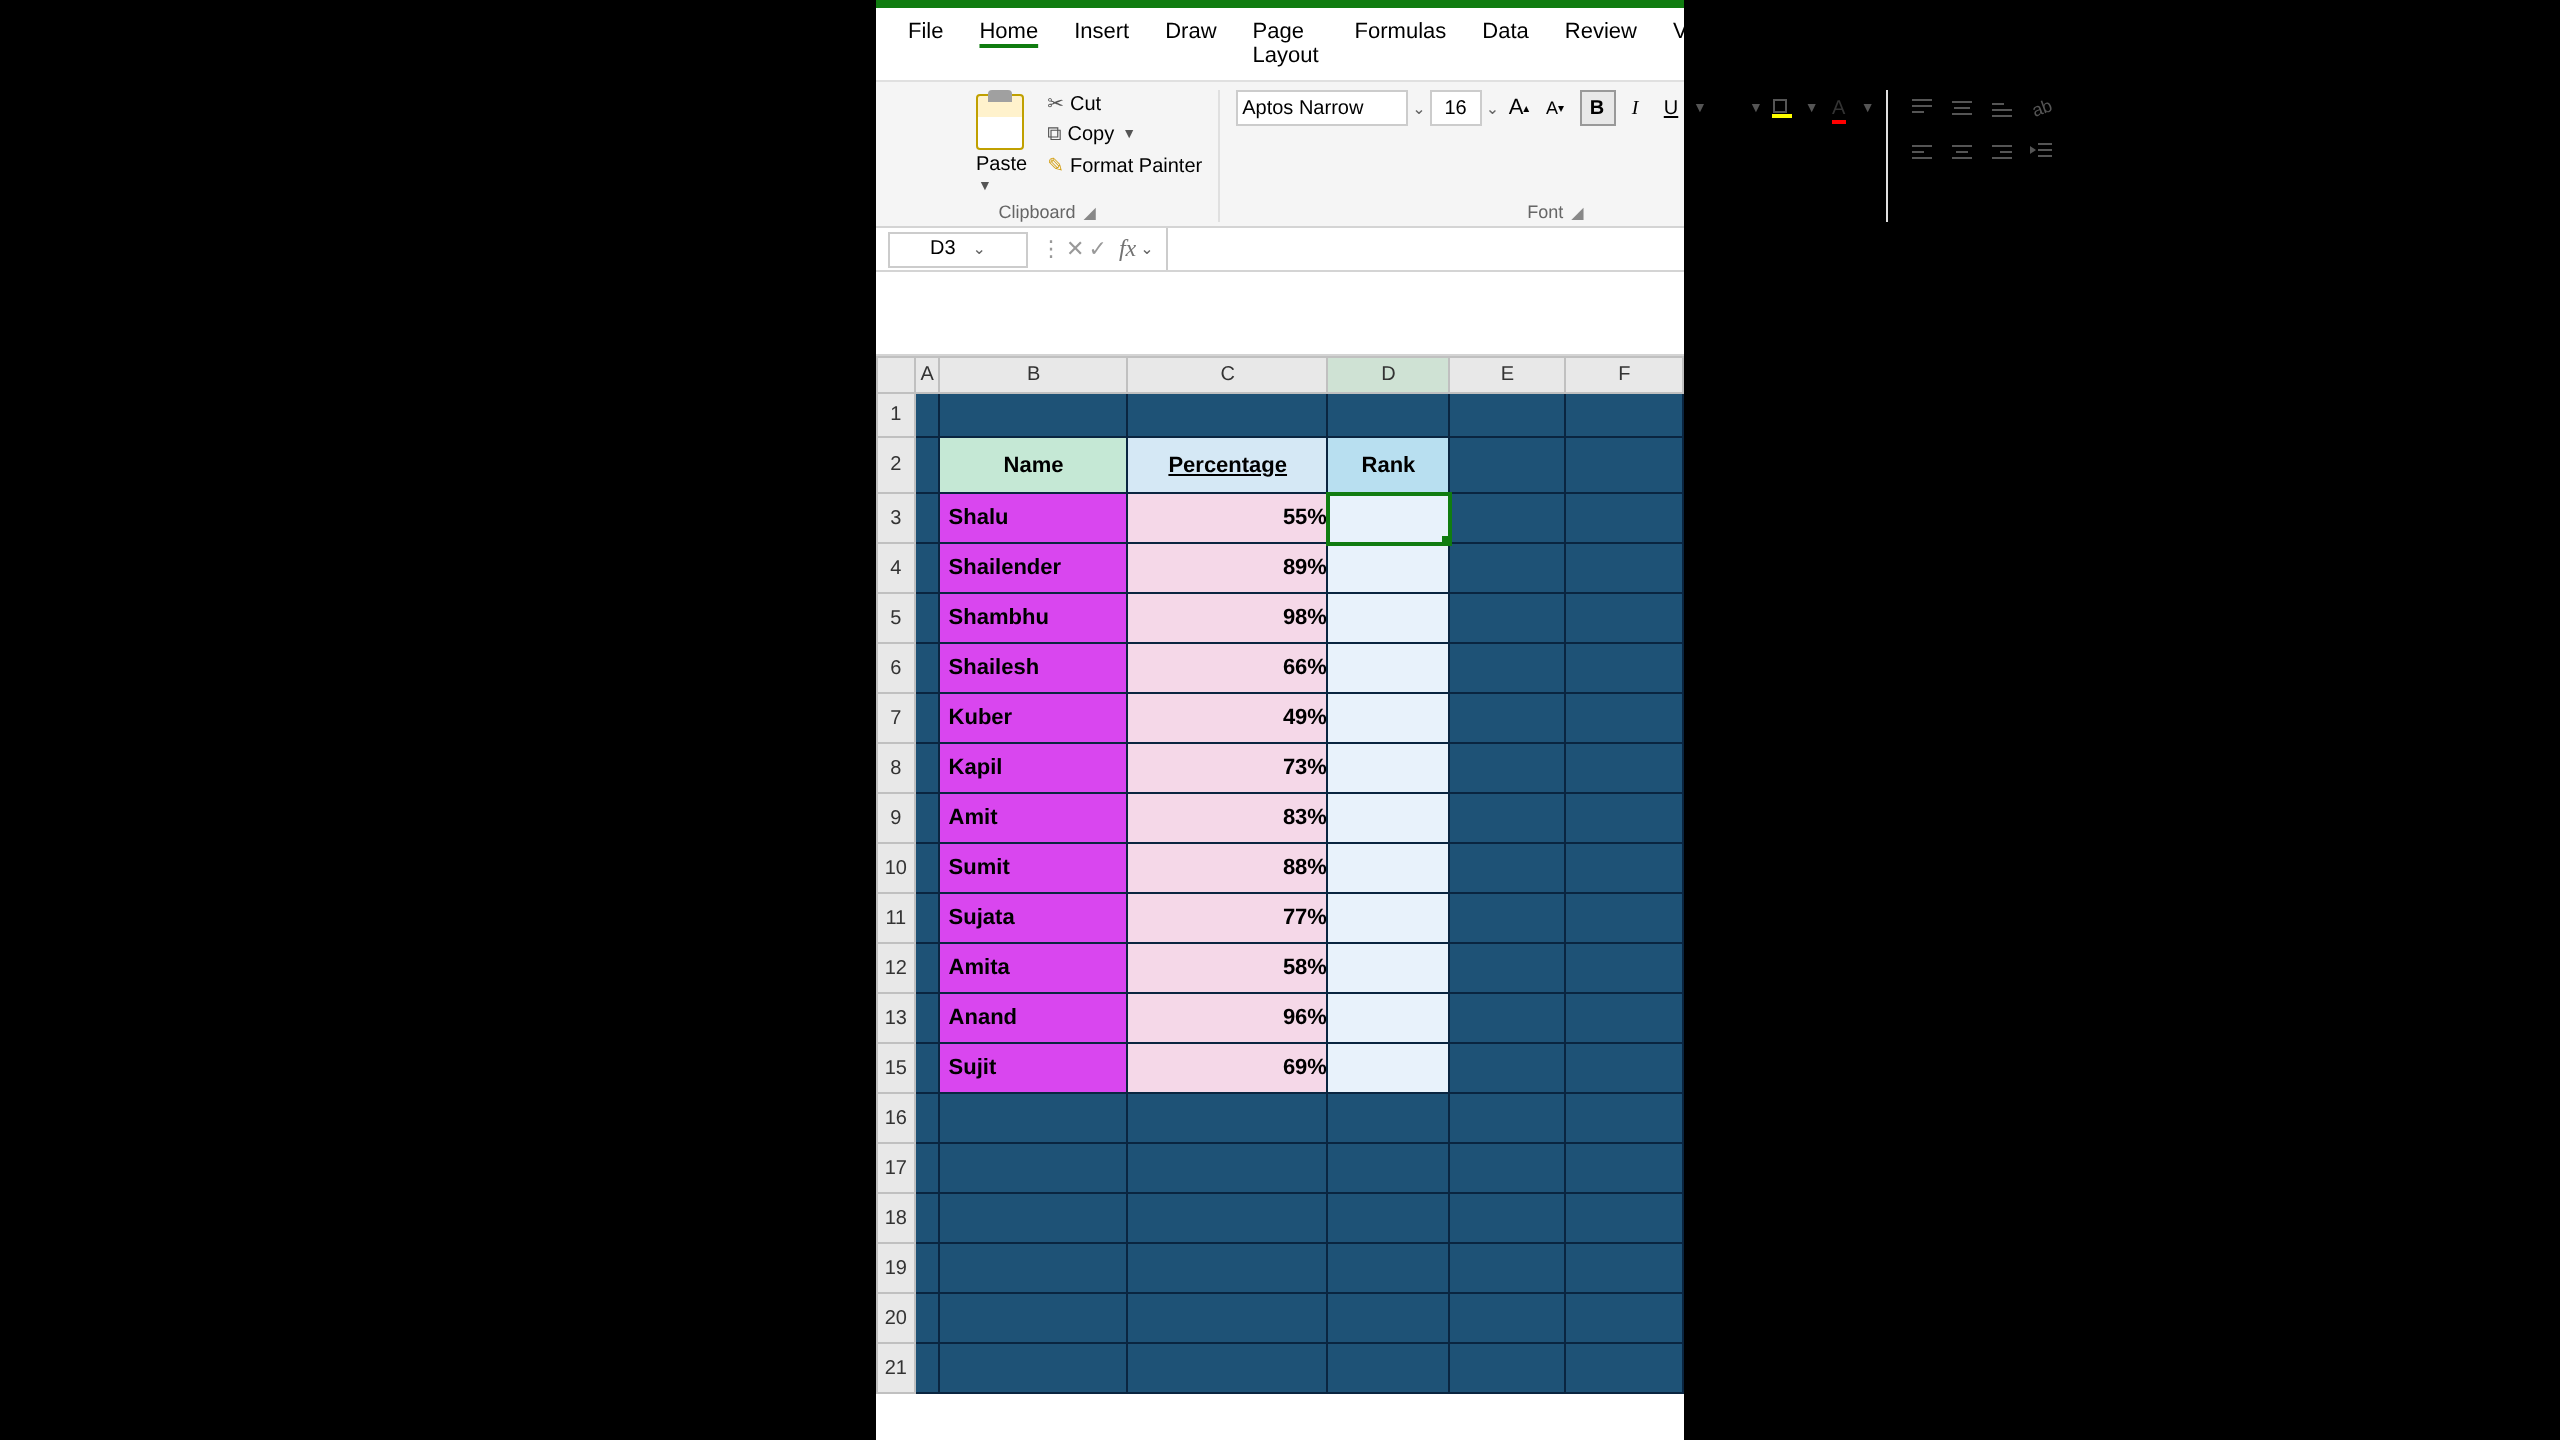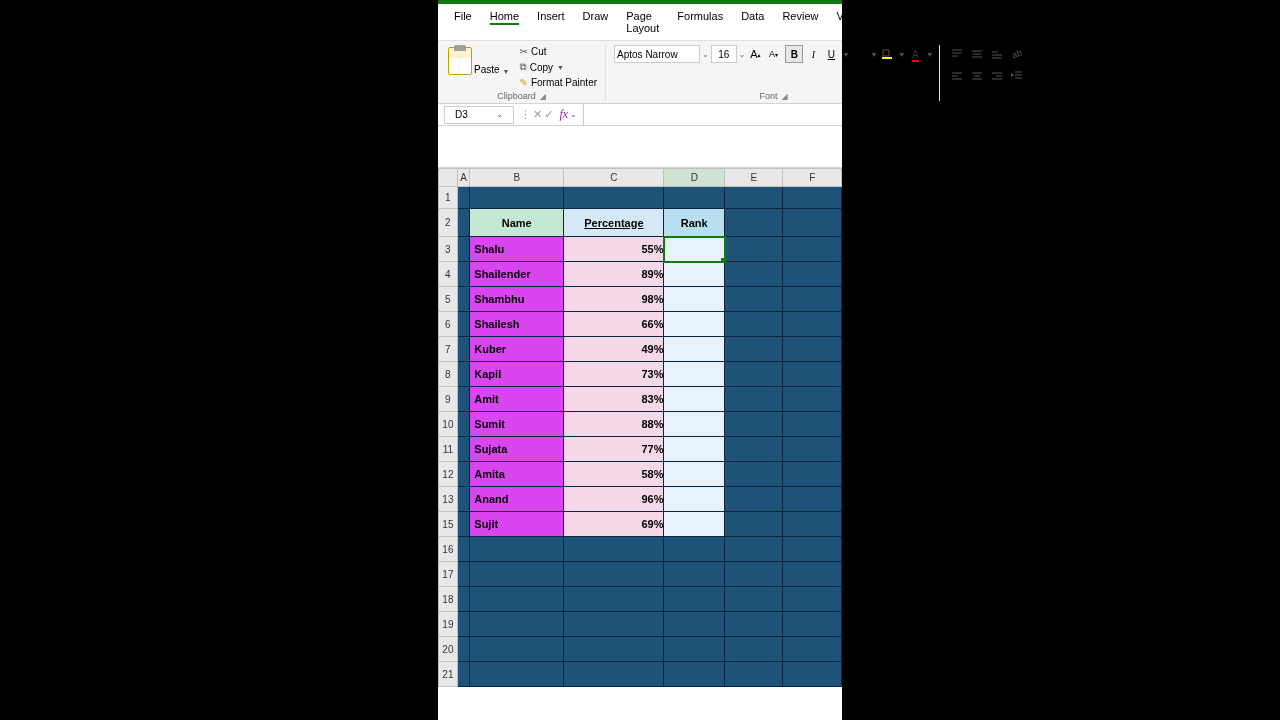--- a/index.html
+++ b/index.html
@@ -7,42 +7,42 @@
   .app { position: absolute; left: 438px; top: 0; width: 404px; height: 720px; background: #fff; display: flex; flex-direction: column; }
   .green-bar { height: 4px; background: #107c10; }
   .menubar { display: flex; gap: 2px; padding: 2px 8px; background: #fff; border-bottom: 1px solid #e0e0e0; font-size: 11px; }
   .menu-item { padding: 4px 8px; cursor: pointer; }
   .menu-item.active { text-decoration: underline; text-underline-offset: 3px; text-decoration-thickness: 2px; text-decoration-color: #107c10; }
   .ribbon { background: #f5f5f5; border-bottom: 1px solid #d4d4d4; display: flex; padding: 4px 6px 2px; gap: 8px; font-size: 10px; }
   .ribbon-group { display: flex; flex-direction: column; align-items: center; border-right: 1px solid #e0e0e0; padding: 0 6px 0 0;}
   .ribbon-group:last-child { border-right: none; }
   .group-body { display: flex; gap: 4px; align-items: flex-start; flex: 1; }
   .group-label { font-size: 9px; color: #666; text-align: center; padding-top: 2px; display: flex; align-items: center; gap: 4px; justify-content: center; width: 100%; }
-  .paste-btn { display: flex; align-items: flex-end; gap: 2px; padding: 2px 4px; cursor: pointer; }
+  .paste-btn { display: flex; flex-direction: column; align-items: flex-start; gap: 2px; padding: 2px 4px; cursor: pointer; margin-left: 40px; }
   .paste-icon { width: 24px; height: 28px; background: linear-gradient(#fff2cc 40%, #fff 40%); border: 1px solid #c0a000; border-radius: 2px; position: relative; }
   .paste-icon::before { content: ''; position: absolute; top: -3px; left: 5px; width: 12px; height: 6px; background: #a0a0a0; border-radius: 2px 2px 0 0; }
   .clip-actions { display: flex; flex-direction: column; gap: 2px; font-size: 10px; }
   .clip-action { display: flex; align-items: center; gap: 3px; cursor: pointer; padding: 1px 2px; white-space: nowrap; }
   .scissors { color: #555; }
   .copy-icon { color: #555; }
   .brush { color: #d4a017; }
   .font-row { display: flex; gap: 2px; align-items: center; margin-bottom: 4px; }
   .font-select { border: 1px solid #ccc; background: #fff; font-size: 10px; padding: 1px 2px; width: 86px; height: 18px; }
   .size-select { border: 1px solid #ccc; background: #fff; font-size: 10px; padding: 1px 2px; width: 26px; height: 18px; text-align: center; }
   .tiny-btn { width: 16px; height: 16px; border: 1px solid transparent; display: inline-flex; align-items: center; justify-content: center; cursor: pointer; font-size: 10px; }
   .style-row { display: flex; gap: 2px; align-items: center; }
   .bold-btn { border: 1px solid #999; background: #e8e8e8; font-weight: bold; width: 18px; height: 18px; display: inline-flex; align-items: center; justify-content: center; }
   .align-group { display: flex; flex-direction: column; gap: 4px; }
   .align-row { display: flex; gap: 2px; }
   .align-btn { width: 18px; height: 18px; display: inline-flex; align-items: center; justify-content: center; cursor: pointer; }
   .align-btn svg { width: 14px; height: 14px; }
   .namebox-row { display: flex; align-items: center; border-bottom: 1px solid #d4d4d4; background: #fff; height: 22px; }
-  .namebox { width: 70px; border: 1px solid #ccc; font-size: 10px; padding: 1px 10px; height: 18px; display: flex; align-items: center; justify-content: space-between; margin-left: 6px; }
+  .namebox { width: 70px; border: 1px solid #ccc; font-size: 10px; padding: 1px 20px; height: 18px; display: flex; align-items: center; justify-content: space-between; margin-left: 6px; }
   .fx-btns { display: flex; gap: 2px; margin-left: 6px; align-items: center; color: #999; font-size: 11px; }
-  .fx-label { font-style: italic; font-family: 'Times New Roman', serif; font-size: 12px; color: #a21caf; margin-left: 4px; }
+  .fx-label { font-style: italic; font-family: 'Times New Roman', serif; font-size: 12px; color: #737373; margin-left: 4px; }
   .formula-input { flex: 1; border: none; border-left: 1px solid #ccc; height: 100%; margin-left: 6px; padding: 0 4px; font-size: 11px; }
   .formula-extra { height: 42px; background: #fff; border-bottom: 1px solid #d4d4d4; }
   .sheet { flex: 1; overflow: hidden; position: relative; }
   table.grid { border-collapse: collapse; width: 100%; table-layout: fixed; }
   .grid th, .grid td { border: 1px solid #0a2540; padding: 0; font-size: 11px; height: 22px; }
   .grid thead th { background: #e8e8e8; border: 1px solid #c0c0c0; font-weight: normal; color: #333; font-size: 10px; height: 18px; }
   .grid thead th.sel-col { background: #cfe2d4; }
   .grid .rowhdr { background: #e8e8e8; border: 1px solid #c0c0c0; text-align: center; color: #333; width: 18px; font-size: 10px; font-weight: normal; }
   .grid .corner { background: #e8e8e8; border: 1px solid #c0c0c0; }
   .col-A { width: 12px; }

